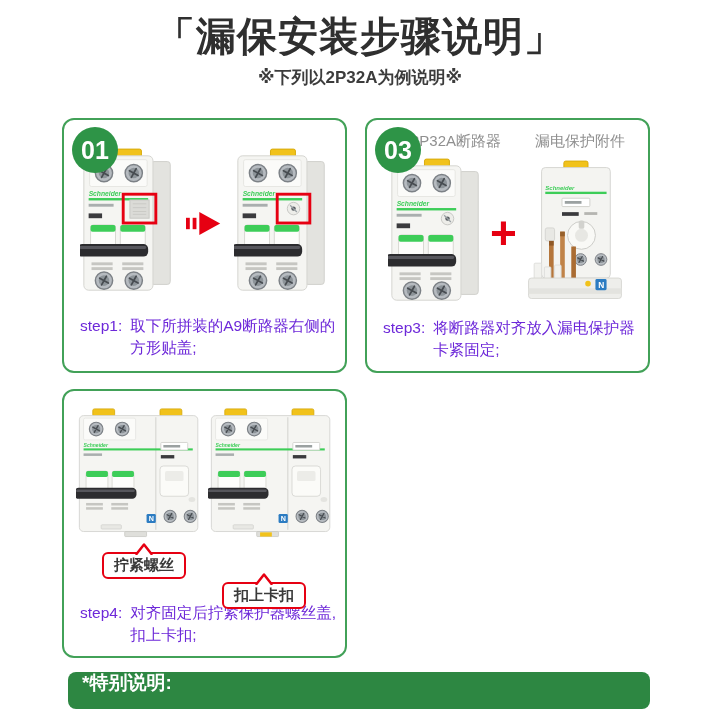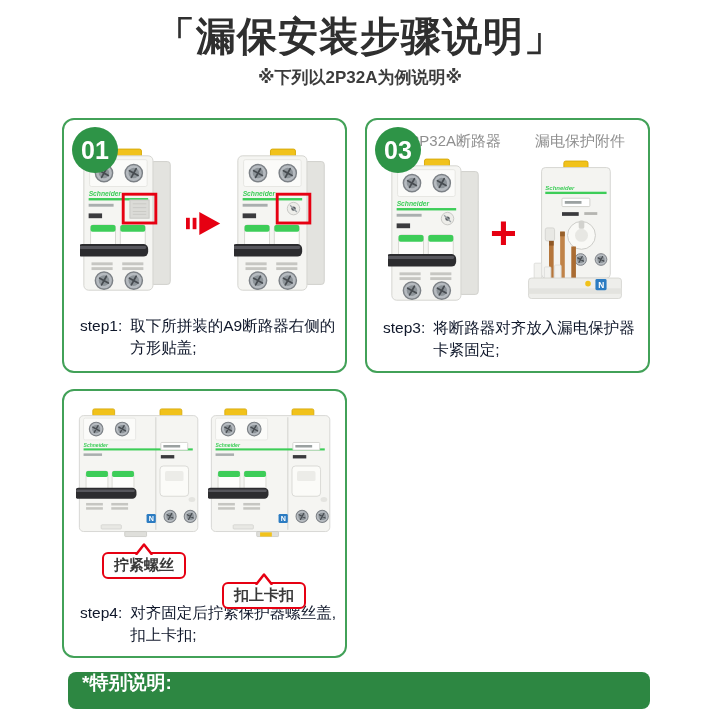--- a/index.html
+++ b/index.html
@@ -14,21 +14,21 @@
         grid-template-columns:285px 285px;grid-template-rows:255px 269px;gap:16px 18px;}
   .panel{position:relative;border:2px solid #42a158;border-radius:12px;background:#fff;box-sizing:border-box;}
   .badge{position:absolute;top:7px;left:8px;width:46px;height:46px;border-radius:50%;
          background:#2e9447;color:#fff;font-size:25px;font-weight:700;
          display:flex;align-items:center;justify-content:center;z-index:2;}
   .figs{position:absolute;left:0;right:0;display:flex;align-items:center;justify-content:center;}
   .p1 .figs,.p2 .figs{top:26px;gap:10px;}
   .p3 .figs{top:36px;gap:4px;}
   .p4 .figs{top:16px;gap:6px;}
   .steptext{position:absolute;left:16px;right:8px;bottom:12px;display:flex;gap:8px;
-            font-size:15.5px;color:#0f172a;line-height:1.42;}
+            font-size:15.5px;color:#6d28d9;line-height:1.42;}
   .p4 .steptext,.p3 .steptext{bottom:10px;}
   .steplabel{flex:0 0 auto;}
   .stepdesc{flex:1;}
   .plus{font-size:46px;font-weight:700;color:#e60012;line-height:1;margin:0 2px;}
   .p3-label{position:absolute;top:12px;font-size:15px;color:#8f8f8f;}
   .p3-label.l{left:44px;} .p3-label.r{left:168px;}
   .callout{position:absolute;background:#fff;border:2px solid #e60012;border-radius:6px;
            padding:2px 10px;font-size:15px;font-weight:700;color:#3a3a3a;white-space:nowrap;z-index:3;}
   .callout .ptr{position:absolute;top:-11px;left:50%;transform:translateX(-50%);}
   .callout.c1{left:38px;top:161px;} .callout.c2{left:158px;top:191px;}

